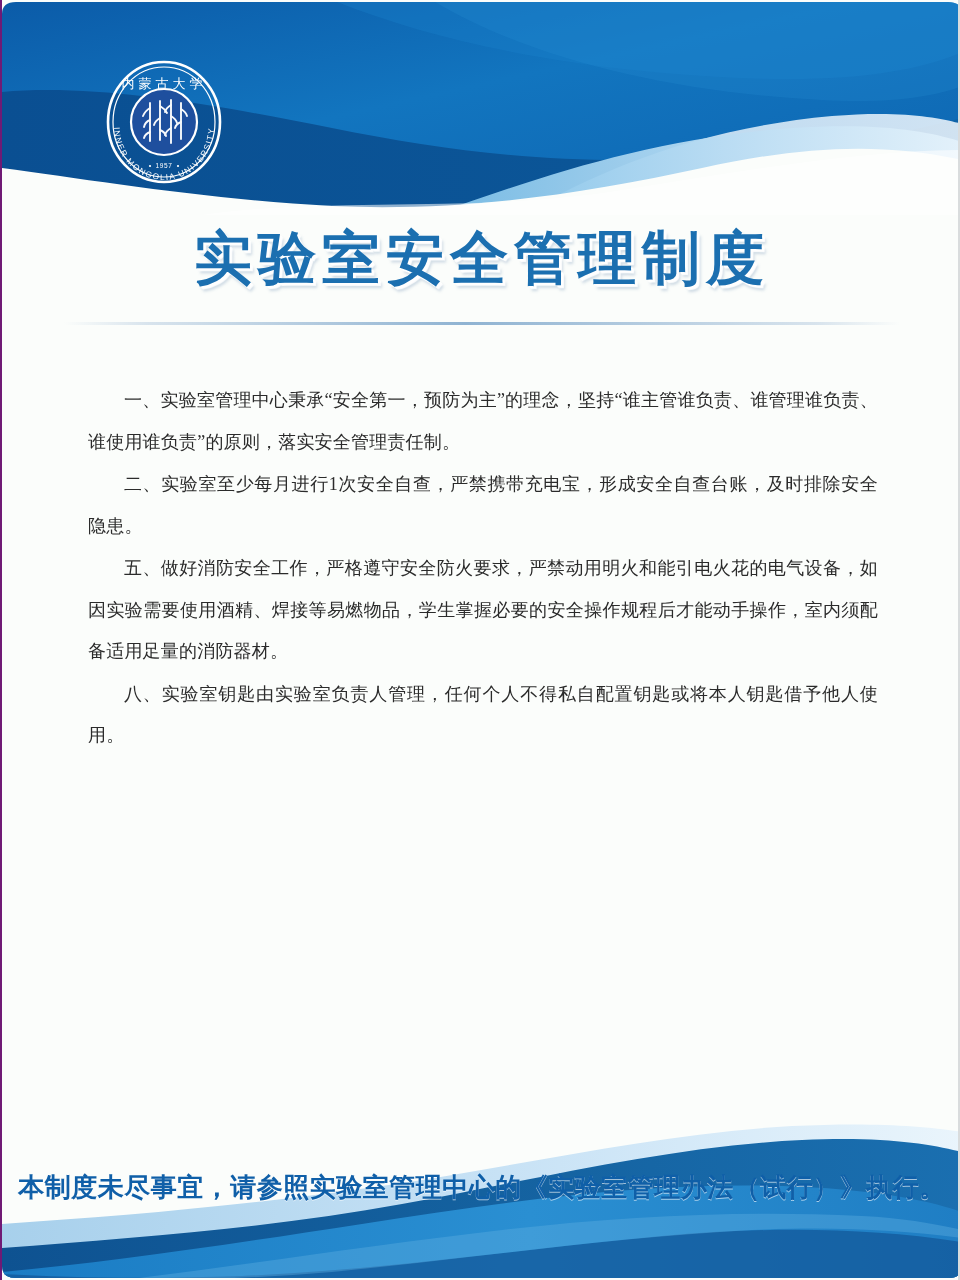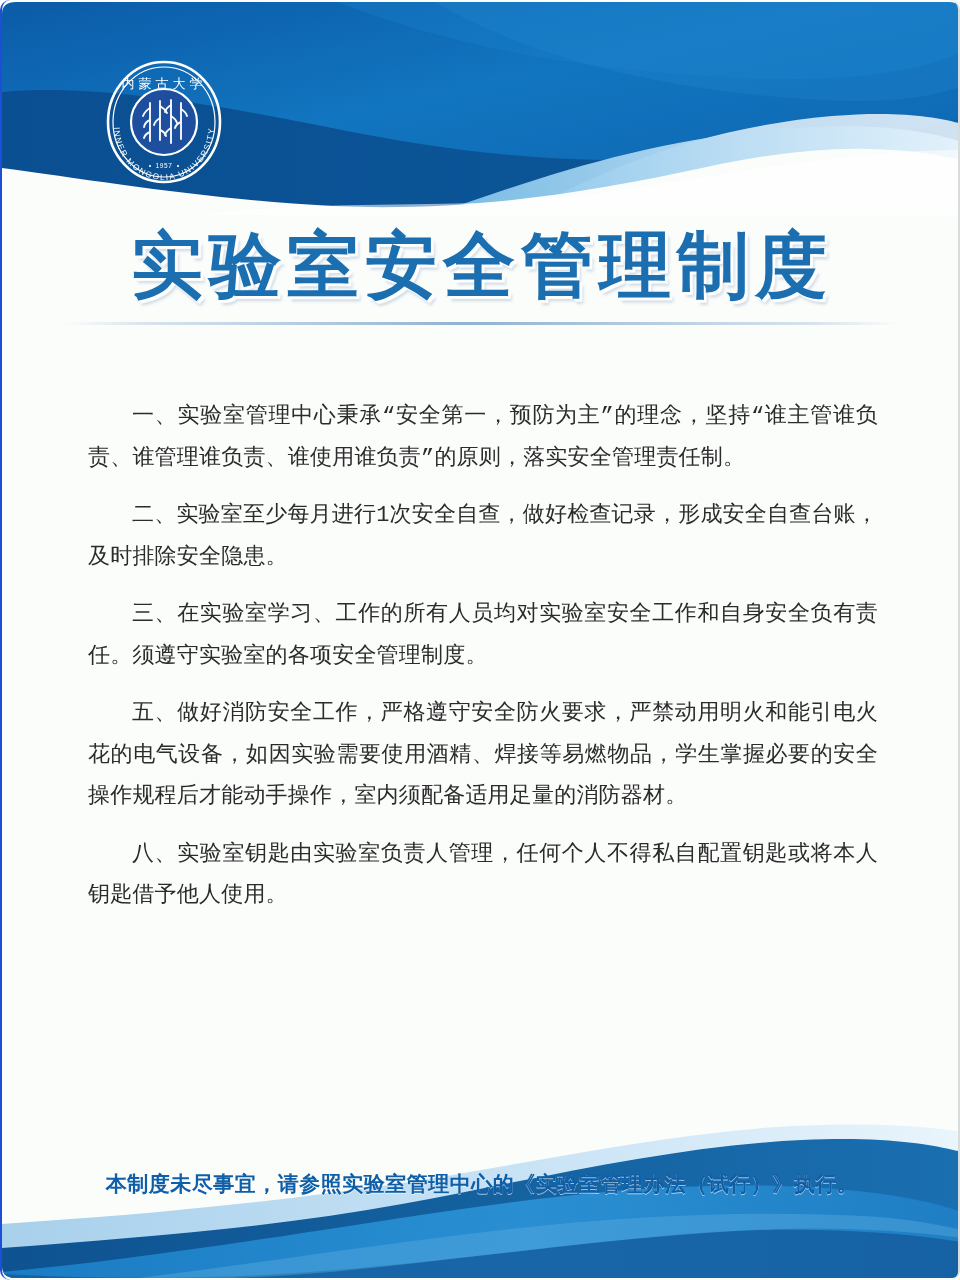--- a/index.html
+++ b/index.html
@@ -8,23 +8,22 @@
     background:#ffffff;
     font-family:"Liberation Serif","DejaVu Serif",serif;
     overflow:hidden;
   }
   #poster{
     position:relative;
     width:960px;height:1280px;
     background:#fbfdfb;
     overflow:hidden;
     box-sizing:border-box;
-    border-left:2px solid #1d4ed8;
+    border-left:2px solid #701a75;
     border-right:2px solid #d9dcdd;
-    border-radius:10px;
   }
 
   
   #header-band{
     position:absolute;left:0;top:0;width:960px;height:215px;
     overflow:hidden;
   }
   #header-band svg{display:block;width:960px;height:215px;}
 
   
@@ -37,21 +36,21 @@
 
   
   #title-wrap{
     position:absolute;left:0;top:228px;width:960px;
     text-align:center;z-index:4;
   }
   #title{
     display:inline-block;
     font-family:"Liberation Serif","DejaVu Serif",serif;
     font-weight:bold;
-    font-size:72px;
+    font-size:58px;
     letter-spacing:6px;
     color:#1b6fb0;
     line-height:1.08;
     text-shadow:
       2px 2px 0 #ffffff,
       3px 3px 1px rgba(255,255,255,.95),
       4px 5px 3px rgba(150,175,200,.45);
     white-space:nowrap;
   }
   #title-rule{
@@ -65,47 +64,47 @@
     z-index:4;
   }
 
   
   #body-text{
     position:absolute;left:86px;top:380px;
     width:790px;
     z-index:4;
   }
   .clause{
-    font-family:Liberation Mono, monospace;
-    font-size:22px;
+    font-family:Liberation Serif, serif;
+    font-size:18px;
     line-height:41.5px;
     color:#2b2b2b;
     text-align:justify;
     text-justify:inter-character;
     text-indent:2em;
-    margin:16px 0 1px 0;
+    margin:0 0 1px 0;
     letter-spacing:0.2px;
   }
 
   
   #footer-band{
     position:absolute;left:0;bottom:0;width:960px;height:160px;
     overflow:hidden;z-index:2;
   }
   #footer-band svg{display:block;width:960px;height:160px;}
 
   #footer-note{
     position:absolute;left:0;top:1170px;width:960px;
     text-align:center;
     z-index:6;
   }
   #footer-note span{
     font-family:"Liberation Serif","DejaVu Serif",serif;
     font-weight:bold;
-    font-size:21px;
+    font-size:26px;
     color:#0f5fa8;
     letter-spacing:0.5px;
     white-space:nowrap;
     text-shadow:0 1px 0 rgba(255,255,255,.6);
   }
 </style>
 </head>
 <body>
 
 <div id="poster">
@@ -211,22 +210,21 @@
     </svg>
   </div>
 
   <div id="title-wrap">
     <span id="title">实验室安全管理制度</span>
   </div>
   <div id="title-rule"></div>
 
   <div id="body-text">
     <p class="clause">一、实验室管理中心秉承“安全第一，预防为主”的理念，坚持“谁主管谁负责、谁管理谁负责、谁使用谁负责”的原则，落实安全管理责任制。</p>
-    <p class="clause">二、实验室至少每月进行1次安全自查，做好检查记录，形成安全自查台账，及时排除安全隐患。</p>
-    <p class="clause">三、在实验室学习、工作的所有人员均对实验室安全工作和自身安全负有责任。须遵守实验室的各项安全管理制度。</p>
+    <p class="clause">二、实验室至少每月进行1次安全自查，严禁携带充电宝，形成安全自查台账，及时排除安全隐患。</p>
     <p class="clause">五、做好消防安全工作，严格遵守安全防火要求，严禁动用明火和能引电火花的电气设备，如因实验需要使用酒精、焊接等易燃物品，学生掌握必要的安全操作规程后才能动手操作，室内须配备适用足量的消防器材。</p>
     <p class="clause">八、实验室钥匙由实验室负责人管理，任何个人不得私自配置钥匙或将本人钥匙借予他人使用。</p>
 
   </div>
 
   <div id="footer-band">
     <svg viewBox="0 0 960 160" preserveAspectRatio="none">
       <defs>
         <linearGradient id="fgNavy" x1="0" y1="0" x2="1" y2="0">
           <stop offset="0%" stop-color="#0e5291"></stop>

